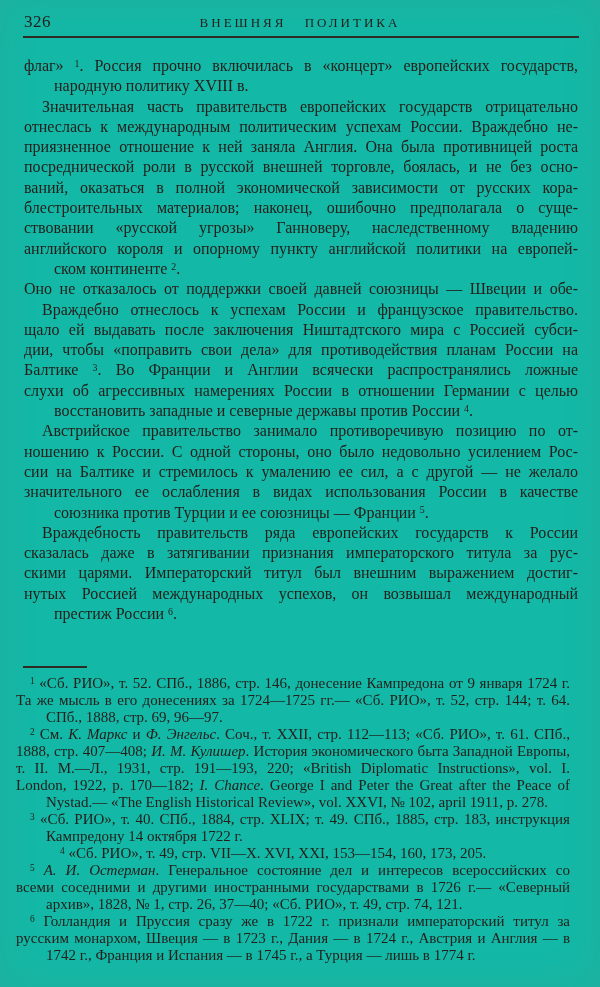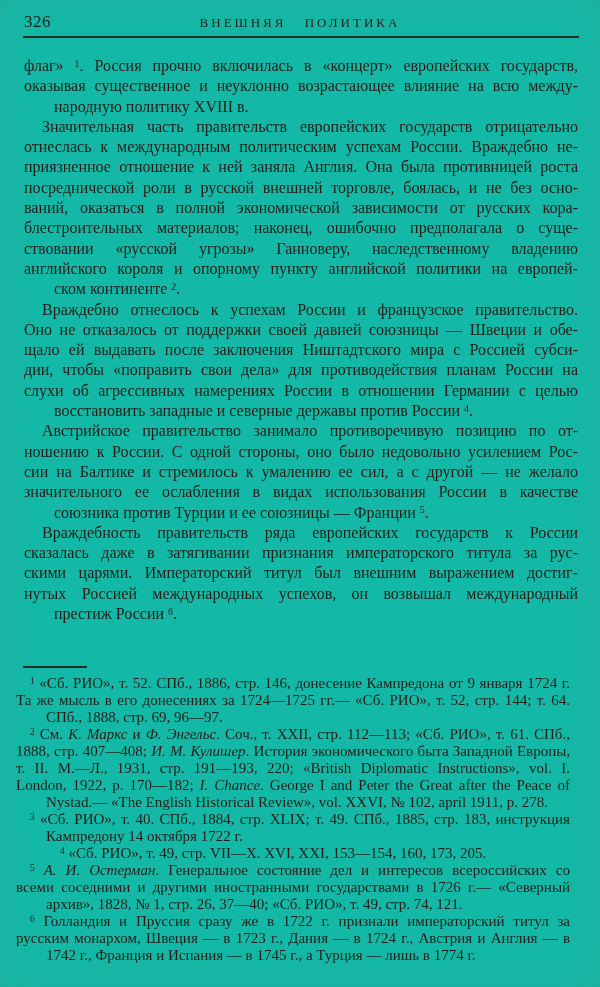--- a/index.html
+++ b/index.html
@@ -85,35 +85,35 @@
 </head>
 <body>
 
 <div class="page">
   <span class="pagenum">326</span>
   <div class="runtitle">ВНЕШНЯЯ ПОЛИТИКА</div>
   <div class="hrule"></div>
 
   <div class="bodytext">
       <div class="line">флаг» <sup>1</sup>. Россия прочно включилась в «концерт» европейских государств,</div>
-      <div class="line">оказывая существенное и неуклонно возрастающее влияние на всю между-</div>
       <div class="line last">народную политику XVIII в.</div>
       <div class="line indent">Значительная часть правительств европейских государств отрицательно</div>
       <div class="line">отнеслась к международным политическим успехам России. Враждебно не-</div>
       <div class="line">приязненное отношение к ней заняла Англия. Она была противницей роста</div>
       <div class="line">посреднической роли в русской внешней торговле, боялась, и не без осно-</div>
       <div class="line">ваний, оказаться в полной экономической зависимости от русских кора-</div>
       <div class="line">блестроительных материалов; наконец, ошибочно предполагала о суще-</div>
       <div class="line">ствовании «русской угрозы» Ганноверу, наследственному владению</div>
       <div class="line">английского короля и опорному пункту английской политики на европей-</div>
       <div class="line last">ском континенте <sup>2</sup>.</div>
+      <div class="line">Оно не отказалось от поддержки своей давней союзницы — Швеции и обе-</div>
       <div class="line indent">Враждебно отнеслось к успехам России и французское правительство.</div>
-      <div class="line">Оно не отказалось от поддержки своей давней союзницы — Швеции и обе-</div>
       <div class="line">щало ей выдавать после заключения Ништадтского мира с Россией субси-</div>
       <div class="line">дии, чтобы «поправить свои дела» для противодействия планам России на</div>
+      <div class="line">Балтике <sup>3</sup>. Во Франции и Англии всячески распространялись ложные</div>
       <div class="line">слухи об агрессивных намерениях России в отношении Германии с целью</div>
       <div class="line last">восстановить западные и северные державы против России <sup>4</sup>.</div>
       <div class="line indent">Австрийское правительство занимало противоречивую позицию по от-</div>
       <div class="line">ношению к России. С одной стороны, оно было недовольно усилением Рос-</div>
       <div class="line">сии на Балтике и стремилось к умалению ее сил, а с другой — не желало</div>
       <div class="line">значительного ее ослабления в видах использования России в качестве</div>
       <div class="line last">союзника против Турции и ее союзницы — Франции <sup>5</sup>.</div>
       <div class="line indent">Враждебность правительств ряда европейских государств к России</div>
       <div class="line">сказалась даже в затягивании признания императорского титула за рус-</div>
       <div class="line">скими царями. Императорский титул был внешним выражением достиг-</div>

